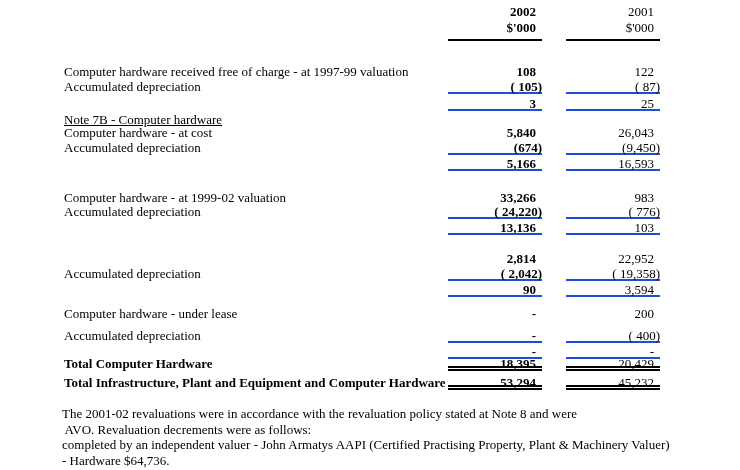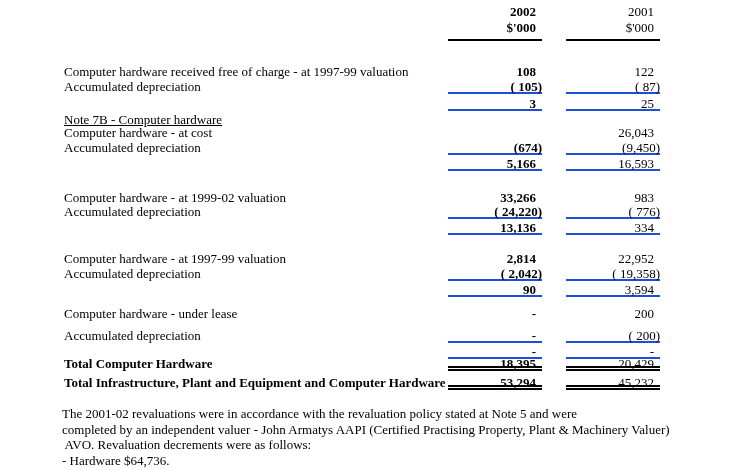--- a/index.html
+++ b/index.html
@@ -48,20 +48,21 @@
     <span class="c1 num b neg">( 105)</span>
     <span class="c2 num neg">( 87)</span>
   </div>
   <div class="row rule" style="top:96px">
     <span class="c1 num b">3</span>
     <span class="c2 num">25</span>
   </div>
 
   <div class="row" style="top:125px">
     <span class="lbl">Computer hardware - at cost</span>
+    <span class="c1 num b">5,840</span>
     <span class="c2 num">26,043</span>
   </div>
   <div class="row rule" style="top:140px">
     <span class="lbl">Accumulated depreciation</span>
     <span class="c1 num b neg">(674)</span>
     <span class="c2 num neg">(9,450)</span>
   </div>
   <div class="row rule" style="top:156px">
     <span class="c1 num b">5,166</span>
     <span class="c2 num">16,593</span>
@@ -72,25 +73,24 @@
     <span class="c1 num b">33,266</span>
     <span class="c2 num">983</span>
   </div>
   <div class="row rule" style="top:204px">
     <span class="lbl">Accumulated depreciation</span>
     <span class="c1 num b neg">( 24,220)</span>
     <span class="c2 num neg">( 776)</span>
   </div>
   <div class="row rule" style="top:220px">
     <span class="c1 num b">13,136</span>
-    <span class="c2 num">334</span>
+    <span class="c2 num">103</span>
   </div>
 
   <div class="row" style="top:251px">
-    <span class="lbl">Computer hardware - at 1997-99 valuation</span>
     <span class="c1 num b">2,814</span>
     <span class="c2 num">22,952</span>
   </div>
   <div class="row rule" style="top:266px">
     <span class="lbl">Accumulated depreciation</span>
     <span class="c1 num b neg">( 2,042)</span>
     <span class="c2 num neg">( 19,358)</span>
   </div>
   <div class="row rule" style="top:282px">
     <span class="c1 num b">90</span>
@@ -98,38 +98,38 @@
   </div>
 
   <div class="row" style="top:306px">
     <span class="lbl">Computer hardware - under lease</span>
     <span class="c1 num b">-</span>
     <span class="c2 num">200</span>
   </div>
   <div class="row rule" style="top:328px">
     <span class="lbl">Accumulated depreciation</span>
     <span class="c1 num b">-</span>
-    <span class="c2 num neg">( 200)</span>
+    <span class="c2 num neg">( 400)</span>
   </div>
   <div class="row rule" style="top:344px">
     <span class="c1 num b">-</span>
     <span class="c2 num">-</span>
   </div>
 
   <div class="row dbl" style="top:356px">
     <span class="lbl b">Total Computer Hardware</span>
     <span class="c1 num b">18,395</span>
     <span class="c2 num">20,429</span>
   </div>
   <div class="row dbl" style="top:375px">
     <span class="lbl b">Total Infrastructure, Plant and Equipment and Computer Hardware</span>
     <span class="c1 num b">53,294</span>
     <span class="c2 num">45,232</span>
   </div>
 
   <div class="footer">
-    <div>The 2001-02 revaluations were in accordance with the revaluation policy stated at Note 5 and were</div>
+    <div>The 2001-02 revaluations were in accordance with the revaluation policy stated at Note 8 and were</div>
+    <div> AVO. Revaluation decrements were as follows:</div>
     <div>completed by an independent valuer - John Armatys AAPI (Certified Practising Property, Plant &amp; Machinery Valuer)</div>
-    <div> AVO. Revaluation decrements were as follows:</div>
     <div>- Hardware $64,736.</div>
   </div>
 
 </div>
 
 </body></html>

